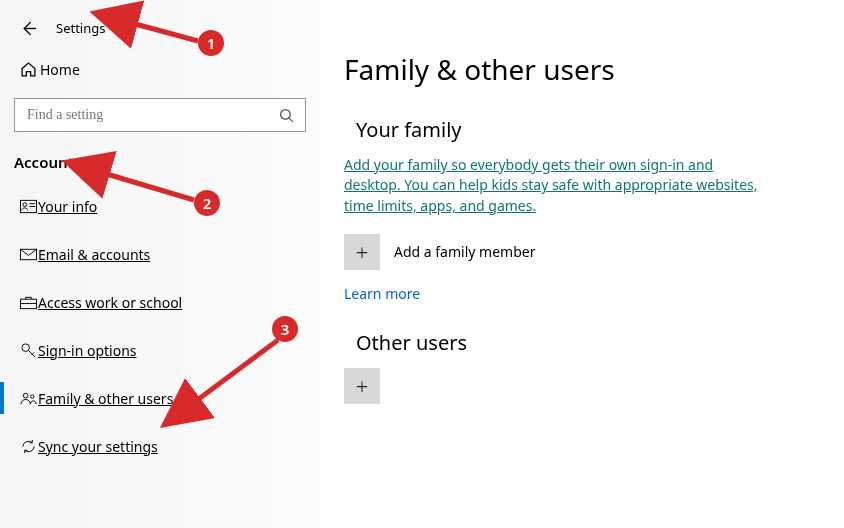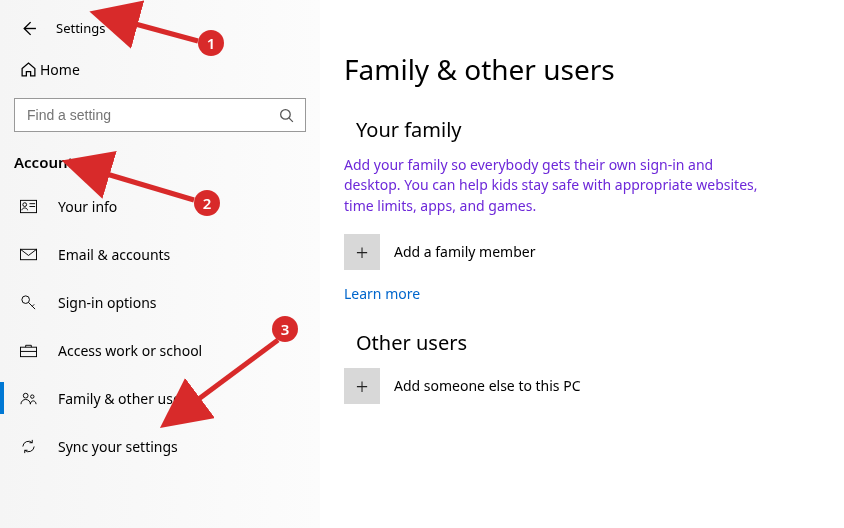--- a/index.html
+++ b/index.html
@@ -6,30 +6,30 @@
   .app{width:800px;height:528px;display:flex;overflow:hidden;position:relative;}
   .sidebar{width:320px;height:100%;background:linear-gradient(to right,#f5f5f5,#fcfcfc);box-sizing:border-box;padding-top:8px;}
   .top-row{display:flex;align-items:center;height:40px;padding-left:20px;gap:20px;}
   .back{width:16px;text-align:center;cursor:pointer;}
   .title{font-size:13px;}
   .row{display:flex;align-items:center;height:42px;padding-left:20px;gap:2px;cursor:pointer;}
   .row .icon{width:18px;text-align:center;color:#222;}
   .label{font-size:14px;}
   .search-wrap{padding:8px 14px 6px 14px;}
   .search{display:flex;align-items:center;border:1px solid #999;background:#fff;height:32px;padding:0 10px;}
-  .search input{border:none;outline:none;flex:1;font-size:14px;font-family:Liberation Sans, sans-serif;color:#666;background:transparent;}
+  .search input{border:none;outline:none;flex:1;font-size:14px;font-family:Liberation Serif, serif;color:#666;background:transparent;}
   .search .mag{color:#555;}
   .section-title{font-weight:600;font-size:15px;padding:14px 0 10px 14px;}
-  .nav-item{display:flex;align-items:center;height:48px;padding-left:20px;gap:20px;cursor:pointer;position:relative;}
+  .nav-item{display:flex;align-items:center;height:48px;padding-left:20px;gap:0;cursor:pointer;position:relative;text-decoration:underline;}
   .nav-item .icon{width:18px;text-align:center;color:#222;}
   .nav-item.selected::before{content:"";position:absolute;left:0;top:8px;bottom:8px;width:4px;background:#0078d4;}
   .content{flex:1;padding:50px 30px 0 24px;box-sizing:border-box;overflow:hidden;}
   h1{font-weight:400;font-size:28px;margin:0 0 28px 0;}
   h2{font-weight:400;font-size:20px;margin:0 0 12px 12px;}
-  p{margin:0 0 18px 0;line-height:1.45;color:#6d28d9;}
+  p{margin:0 0 18px 0;line-height:1.45;color:#0f766e;text-decoration:underline;}
   .tile{display:flex;align-items:center;gap:14px;cursor:pointer;margin-bottom:14px;}
   .plus{width:36px;height:36px;background:#d8d8d8;display:flex;align-items:center;justify-content:center;font-size:22px;font-weight:300;color:#222;}
   .link{color:#0066cc;cursor:pointer;margin-bottom:26px;display:inline-block;}
   svg.ic{width:17px;height:17px;display:block;}
   
   .anno{position:absolute;pointer-events:none;z-index:10;}
   .badge{width:26px;height:26px;border-radius:50%;background:#d82a2a;color:#fff;font-weight:600;font-size:15px;display:flex;align-items:center;justify-content:center;pointer-events:none;}
 </style>
 </head>
 <body>
@@ -88,38 +88,38 @@
         <svg class="ic" viewBox="0 0 18 12">
             <rect x="0.5" y="0.5" width="17" height="11" fill="none" stroke="#000"></rect>
             <path d="M0.5 0.5 L9 7 L17.5 0.5" fill="none" stroke="#000"></path>
           </svg>
       </span>
       <span class="label">Email &amp; accounts</span>
     </div>
 
     <div class="nav-item">
       <span class="icon">
+        <svg class="ic" viewBox="0 0 18 14">
+            <rect x="0.5" y="3.5" width="17" height="10" fill="none" stroke="#000"></rect>
+            <path d="M6 3.5V1.5h6v2" fill="none" stroke="#000"></path>
+            <line x1="0.5" y1="8" x2="17.5" y2="8" stroke="#000"></line>
+          </svg>
+      </span>
+      <span class="label">Access work or school</span>
+    </div>
+
+    <div class="nav-item">
+      <span class="icon">
         <svg class="ic" viewBox="0 0 18 18">
             <circle cx="6" cy="6" r="4" fill="none" stroke="#000"></circle>
             <line x1="9" y1="9" x2="16" y2="16" stroke="#000"></line>
             <line x1="13" y1="13" x2="15" y2="11" stroke="#000"></line>
           </svg>
       </span>
       <span class="label">Sign-in options</span>
-    </div>
-
-    <div class="nav-item">
-      <span class="icon">
-        <svg class="ic" viewBox="0 0 18 14">
-            <rect x="0.5" y="3.5" width="17" height="10" fill="none" stroke="#000"></rect>
-            <path d="M6 3.5V1.5h6v2" fill="none" stroke="#000"></path>
-            <line x1="0.5" y1="8" x2="17.5" y2="8" stroke="#000"></line>
-          </svg>
-      </span>
-      <span class="label">Access work or school</span>
     </div>
 
     <div class="nav-item selected">
       <span class="icon">
         <svg class="ic" viewBox="0 0 18 14">
             <circle cx="6" cy="4" r="2.5" fill="none" stroke="#000"></circle>
             <path d="M1 13c0-3 2.5-5 5-5s5 2 5 5" fill="none" stroke="#000"></path>
             <circle cx="13" cy="5" r="1.8" fill="none" stroke="#000"></circle>
             <path d="M11 13c0-2 1.5-3.5 3-3.5s3 1.5 3 3.5" fill="none" stroke="#000"></path>
           </svg>
@@ -148,21 +148,20 @@
       <div class="plus">+</div>
       <span>Add a family member</span>
     </div>
 
     <span class="link">Learn more</span>
 
     <h2>Other users</h2>
 
     <div class="tile">
       <div class="plus">+</div>
-      <span>Add someone else to this PC</span>
     </div>
   </div>
 
   <svg class="anno" style="left:0;top:0" width="844" height="528">
     <defs>
       <marker id="ah" markerWidth="12" markerHeight="12" refX="2" refY="5" orient="auto">
         <path d="M0 0 L10 5 L0 10 Z" fill="#d82a2a"></path>
       </marker>
     </defs>
     <line x1="198" y1="41" x2="128" y2="22" stroke="#d82a2a" stroke-width="5" marker-end="url(#ah)"></line>

